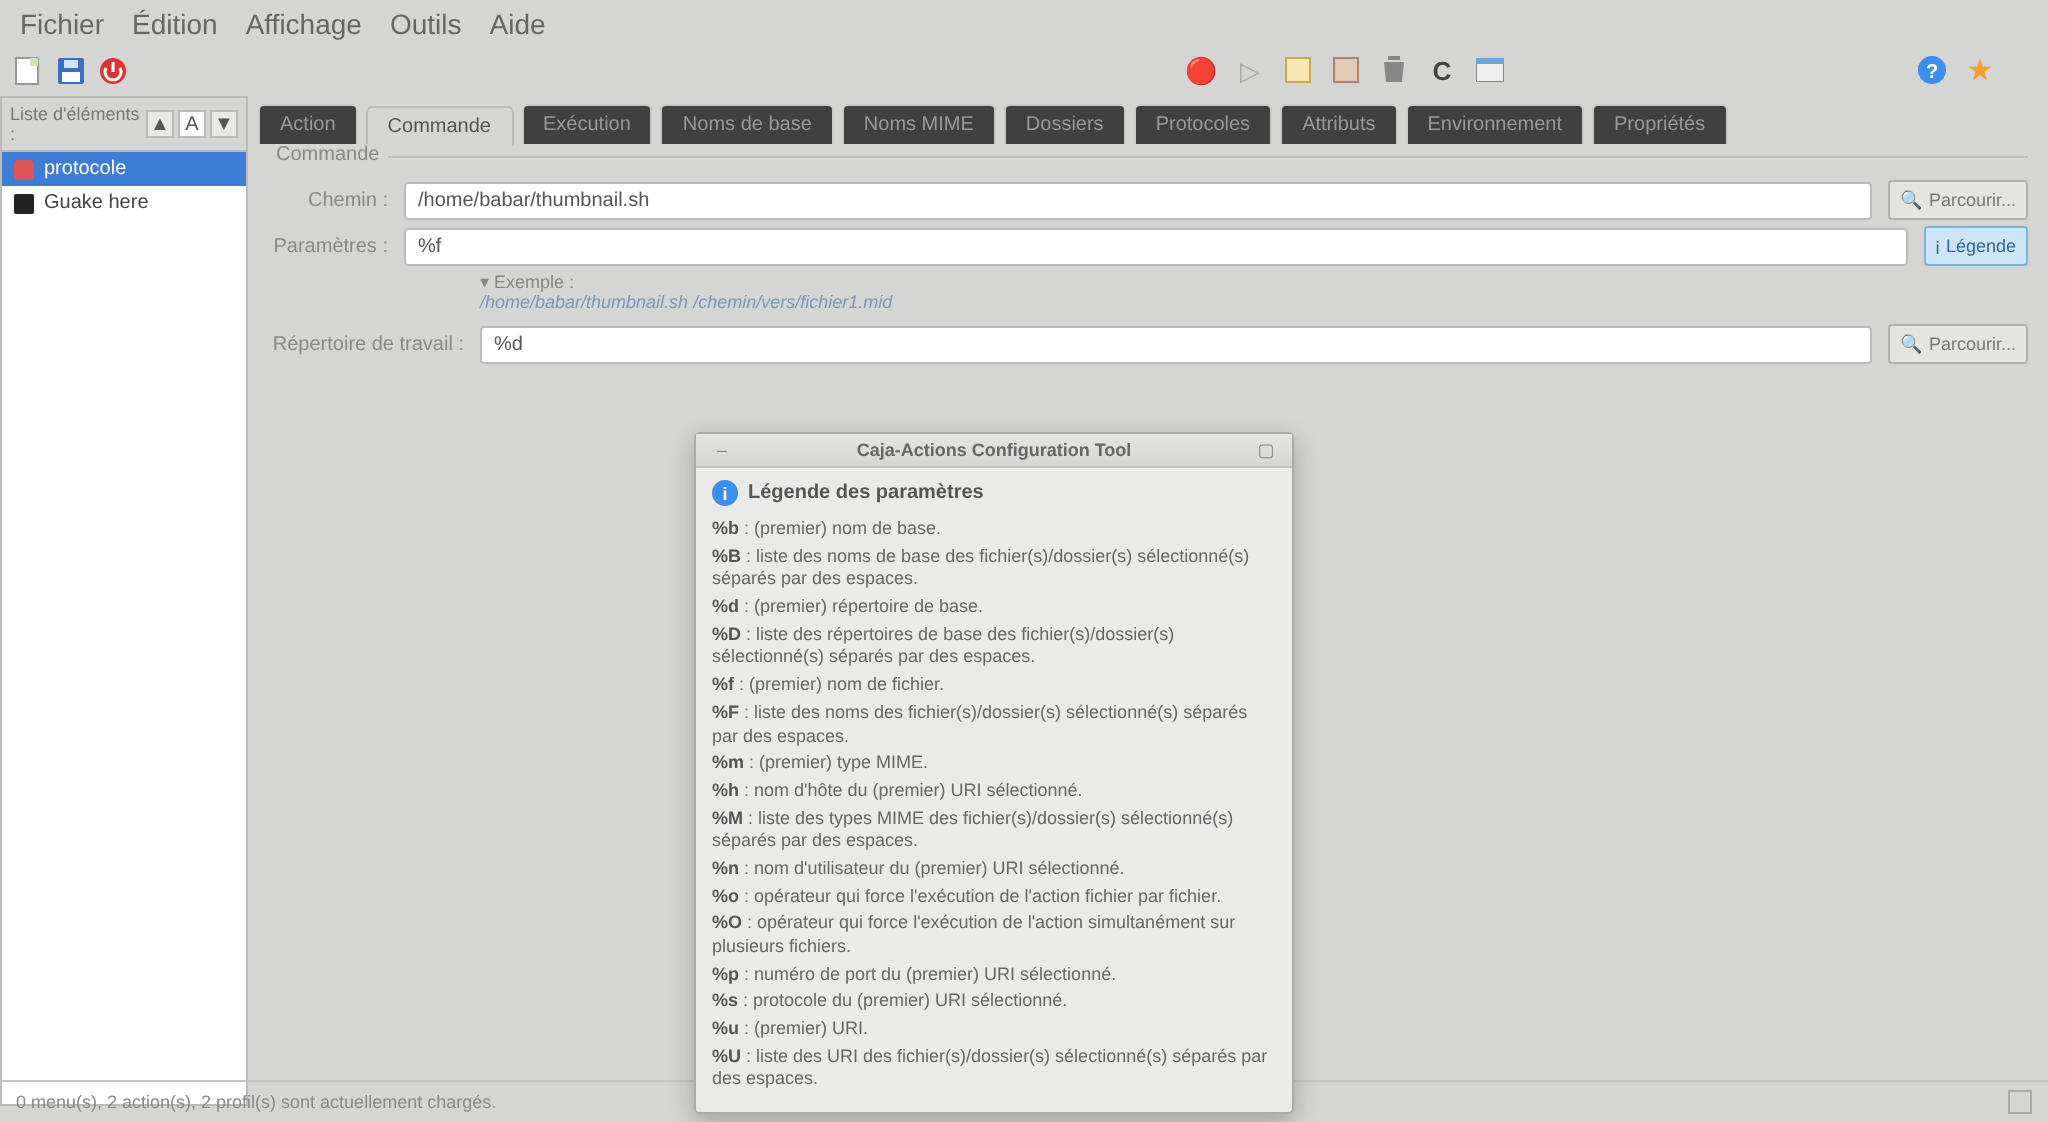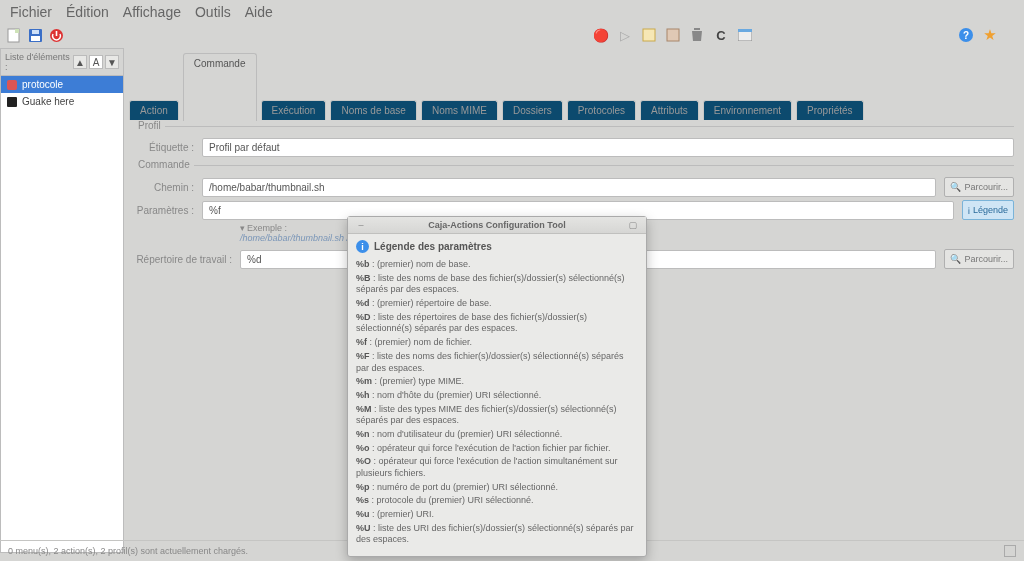--- a/index.html
+++ b/index.html
@@ -95,22 +95,21 @@
   .tab.active {
     background:#d5d5d3;
     color:#555;
     border-color:#bcbcbc;
     position:relative;
     top:1px;
   }
   .tab.dim {
     border:1px solid #c8c8c6;
     border-bottom:none;
-    background:#0c4a6e;
-    margin-top:48px;
+    background:#404040;
   }
   .panel {
     padding: 6px 10px 10px 10px;
   }
   .fieldset {
     border-top:1px solid #bcbcbc;
     padding-top:6px;
     margin-bottom:8px;
     position:relative;
   }
@@ -317,27 +316,20 @@
       <div class="tab dim">Noms MIME</div>
       <div class="tab dim">Dossiers</div>
       <div class="tab dim">Protocoles</div>
       <div class="tab dim">Attributs</div>
       <div class="tab dim">Environnement</div>
       <div class="tab dim">Propriétés</div>
     </div>
 
     <div class="panel">
 
-      <div class="fieldset">
-        <span class="legend">Profil</span>
-        <div class="form-row" style="margin-top:-6px;">
-          <span class="label">Étiquette :</span>
-          <div class="input">Profil par défaut</div>
-        </div>
-      </div>
 
       <div class="fieldset">
         <span class="legend">Commande</span>
         <div class="form-row" style="margin-top:-6px;">
           <span class="label">Chemin :</span>
           <div class="input">/home/babar/thumbnail.sh</div>
           <span class="btn">
             <span>🔍</span>
             <span>Parcourir...</span>
           </span>

